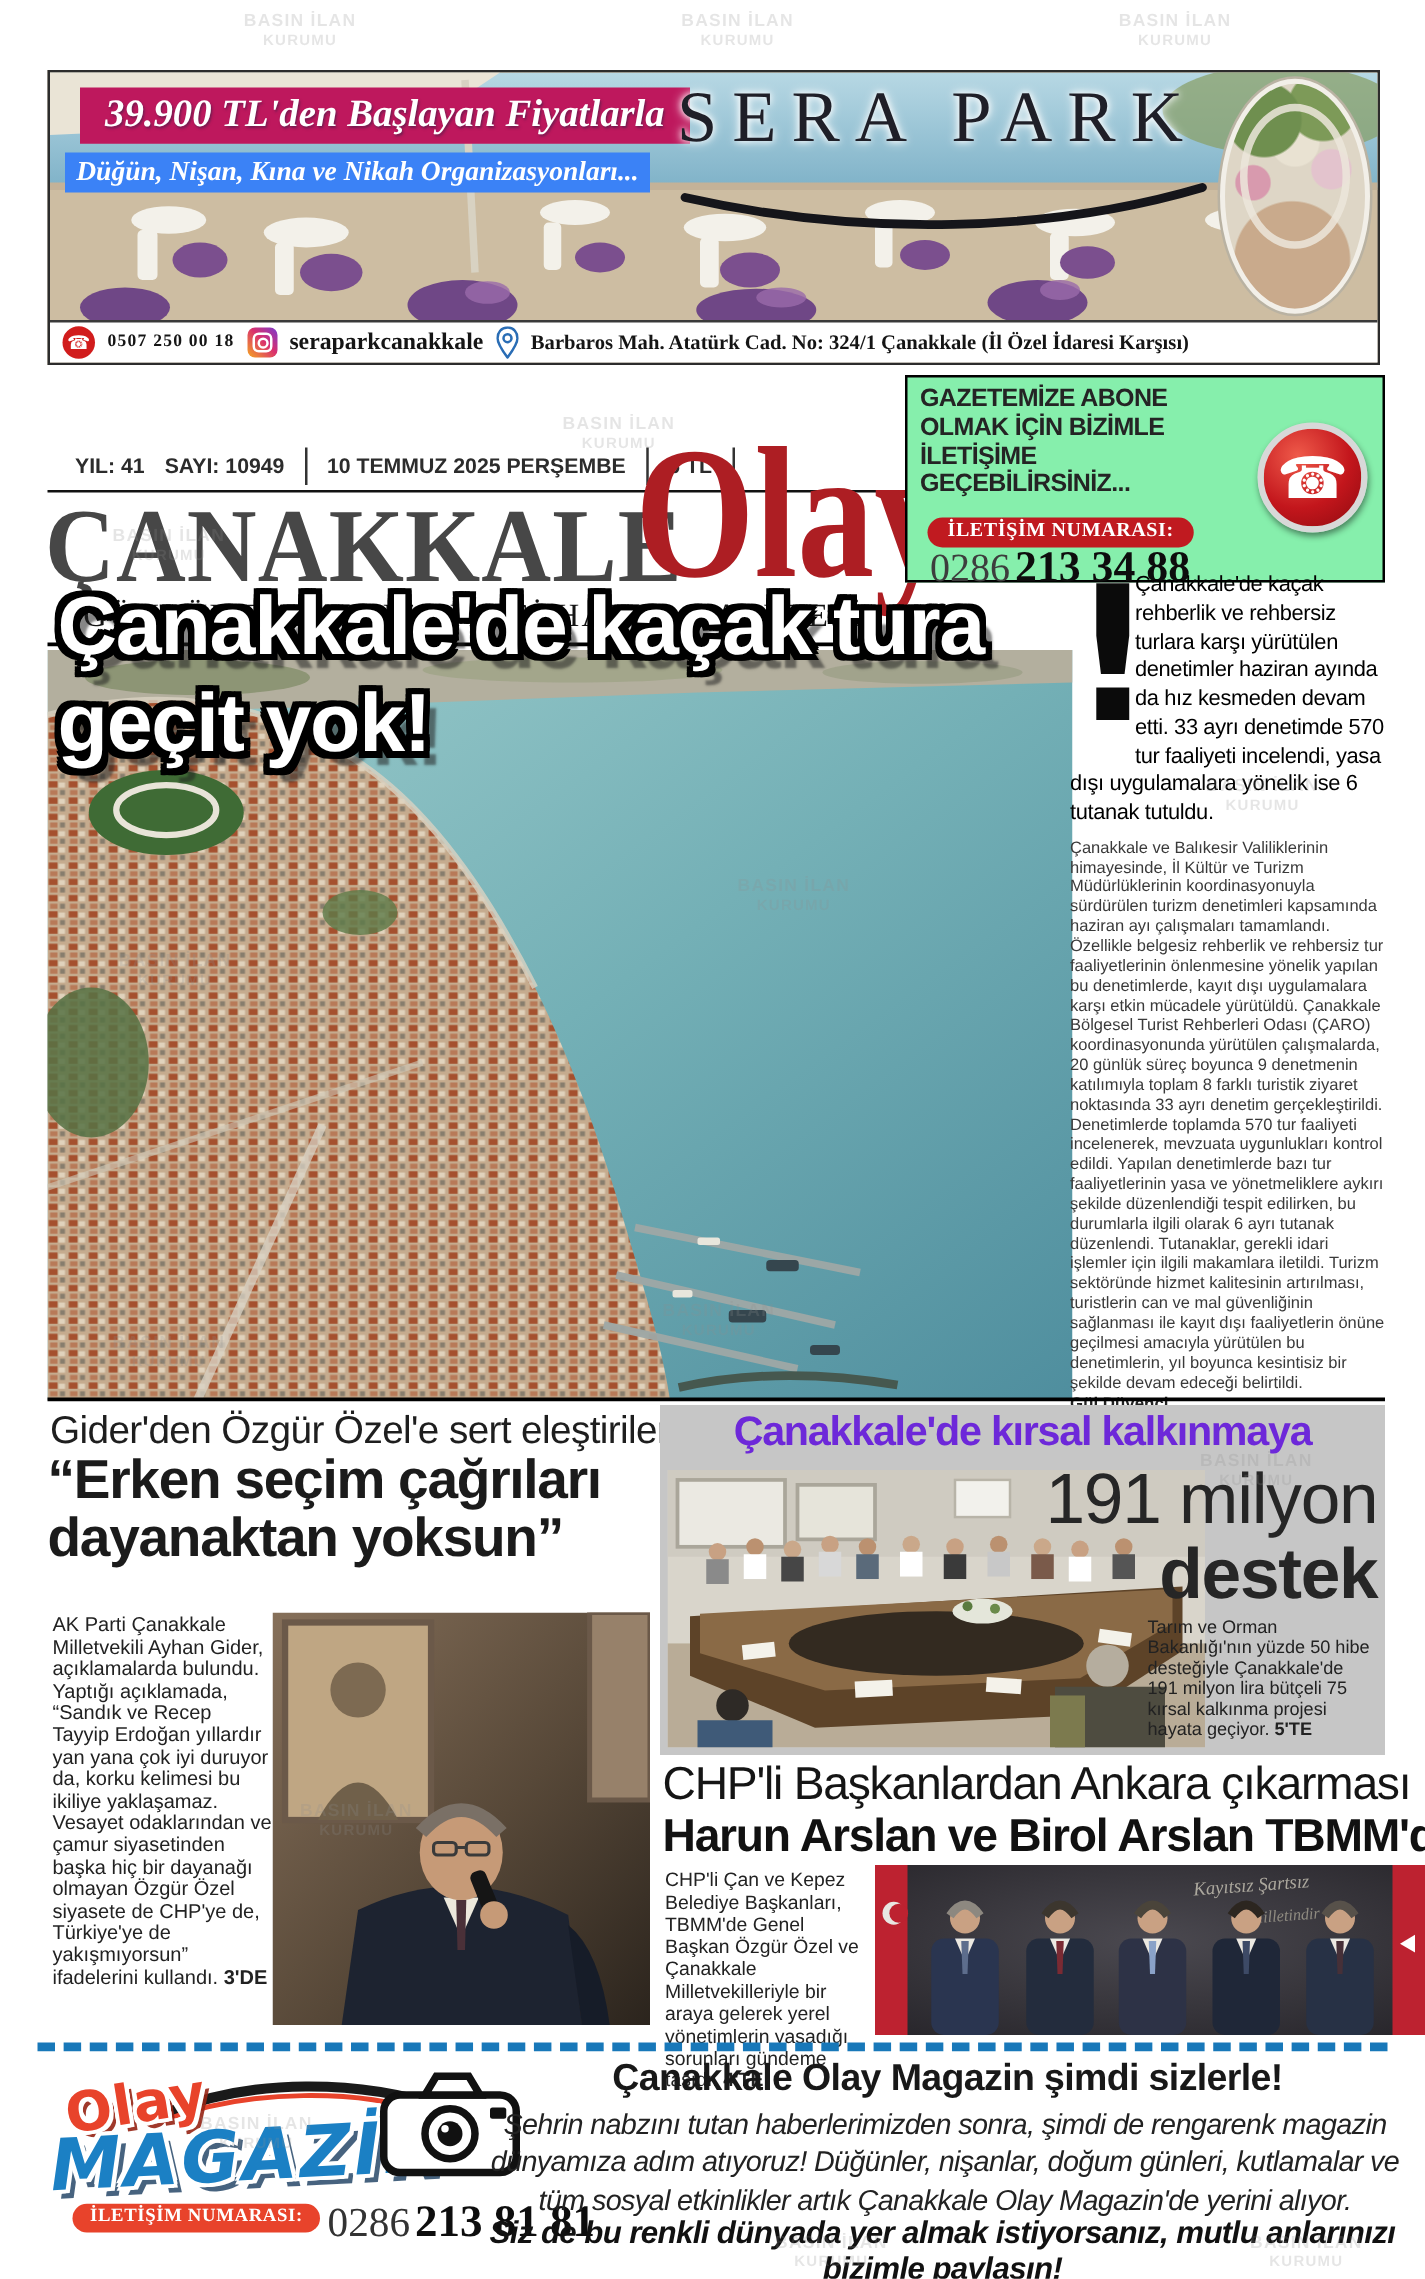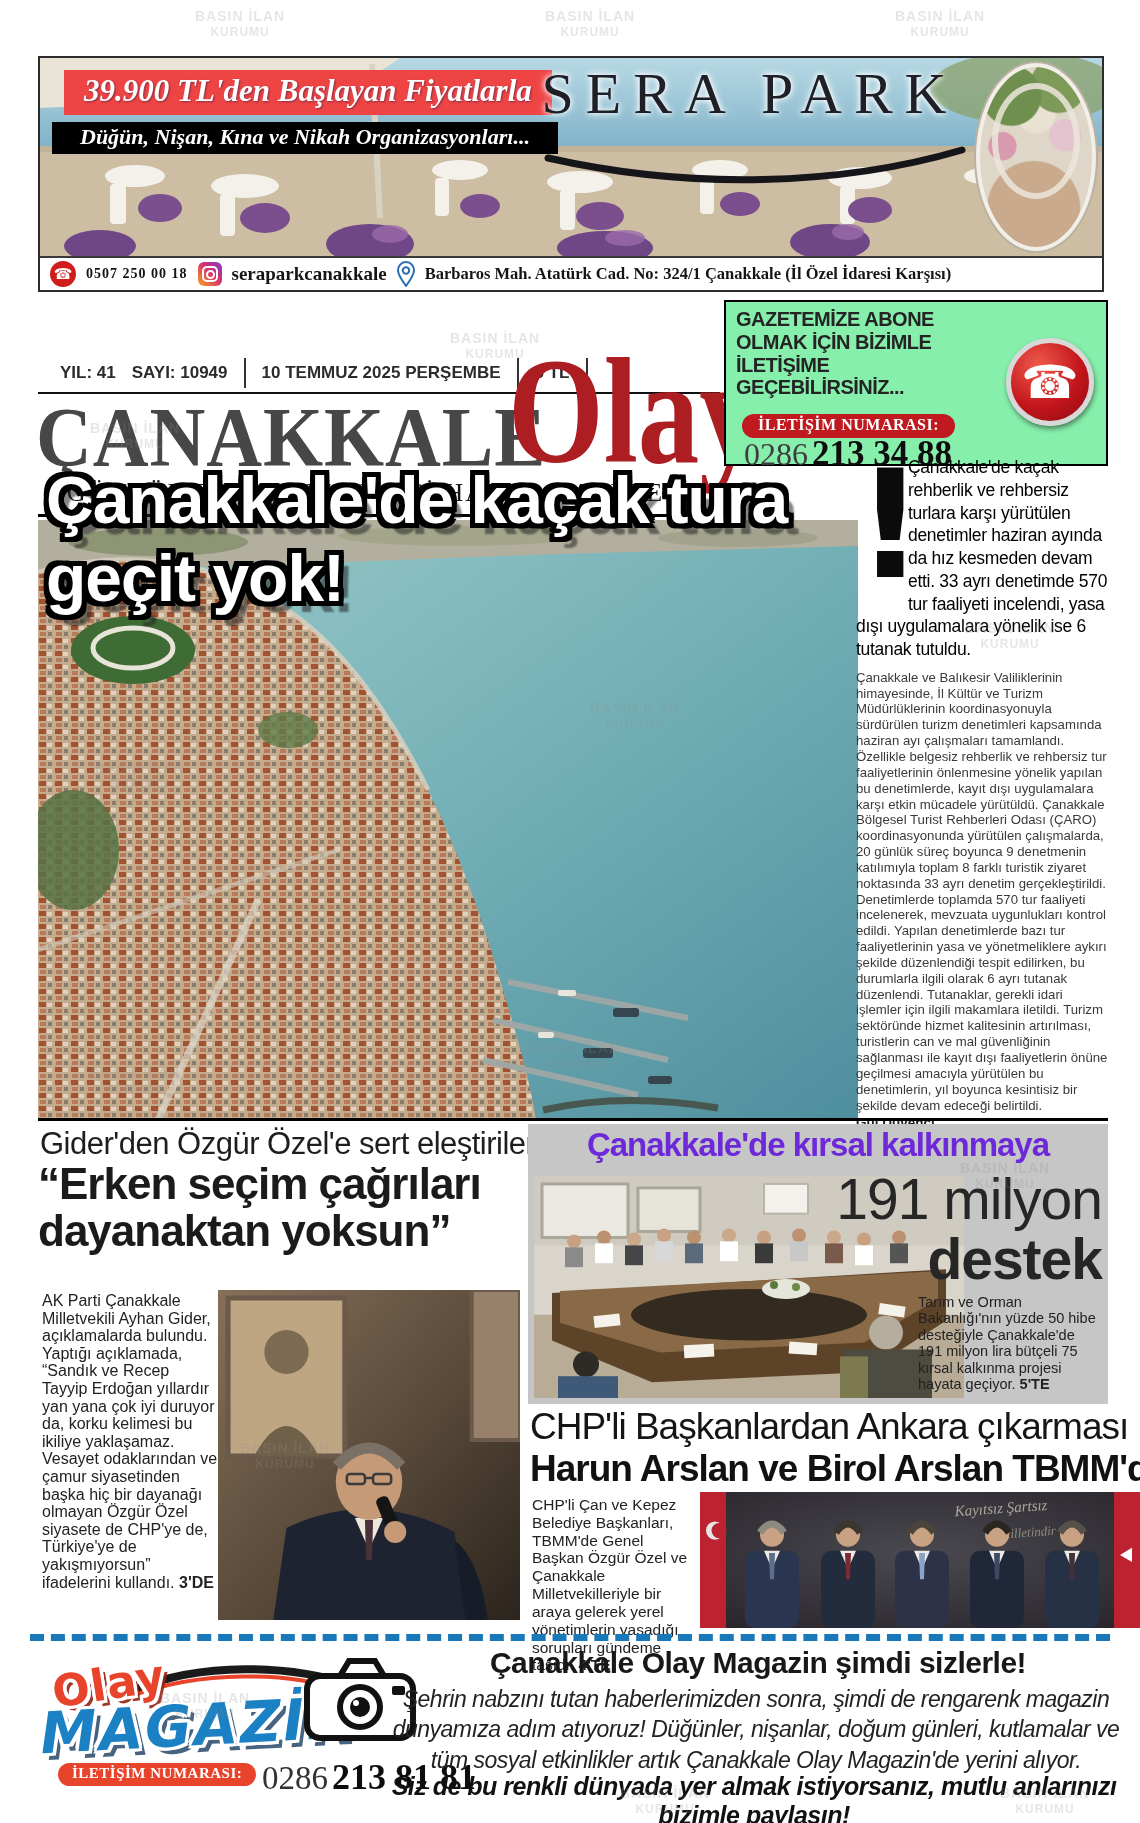--- a/index.html
+++ b/index.html
@@ -9,23 +9,23 @@
   .ser{font-family:"Liberation Serif",serif}
 
   
   .wm{position:absolute;color:#8e8e8e;opacity:.22;font-weight:bold;font-size:14px;
       line-height:1.2;text-align:center;letter-spacing:1px;z-index:40;pointer-events:none}
   .wm .l2{font-size:12px;display:block}
 
   
   .ad-banner{position:absolute;left:38px;top:56px;width:1066px;height:236px;border:2px solid #2c2c2c;background:#cdbda2}
   .ad-photo{position:absolute;left:0;top:0;width:100%;height:200px}
-  .ad-price{position:absolute;left:24px;top:12px;background:#ef4444;color:#fff;padding:3px 20px 6px;
+  .ad-price{position:absolute;left:24px;top:12px;background:#be185d;color:#fff;padding:3px 20px 6px;
             font:italic bold 31px "Liberation Serif",serif;text-shadow:1px 1px 2px rgba(60,30,70,.6)}
-  .ad-services{position:absolute;left:12px;top:64px;background:#000000;color:#fff;padding:2px 28px 4px;
+  .ad-services{position:absolute;left:12px;top:64px;background:#3b82f6;color:#fff;padding:2px 9px 4px;
             font:italic bold 22px "Liberation Serif",serif}
   .ad-brand{position:absolute;left:470px;top:2px;width:480px;text-align:center;color:#1f1f28;
             font:400 58px "Liberation Serif",serif;letter-spacing:12px;white-space:nowrap;
             text-shadow:0 0 5px #fff,0 0 9px #fff}
   .ad-swoosh{position:absolute;left:500px;top:86px;width:430px;height:46px}
   .ad-oval{position:absolute;right:6px;top:5px;width:120px;height:188px;border-radius:50%;
            border:4px solid #f2efe8;box-shadow:0 0 0 2px #b9b2a2;
            background:
             radial-gradient(circle at 28% 16%, #6f8f4f 0 17%, transparent 18%),
             radial-gradient(circle at 70% 10%, #7d9a58 0 15%, transparent 16%),

